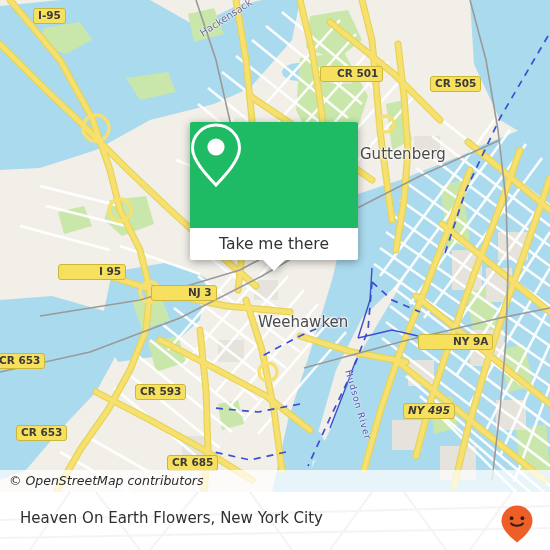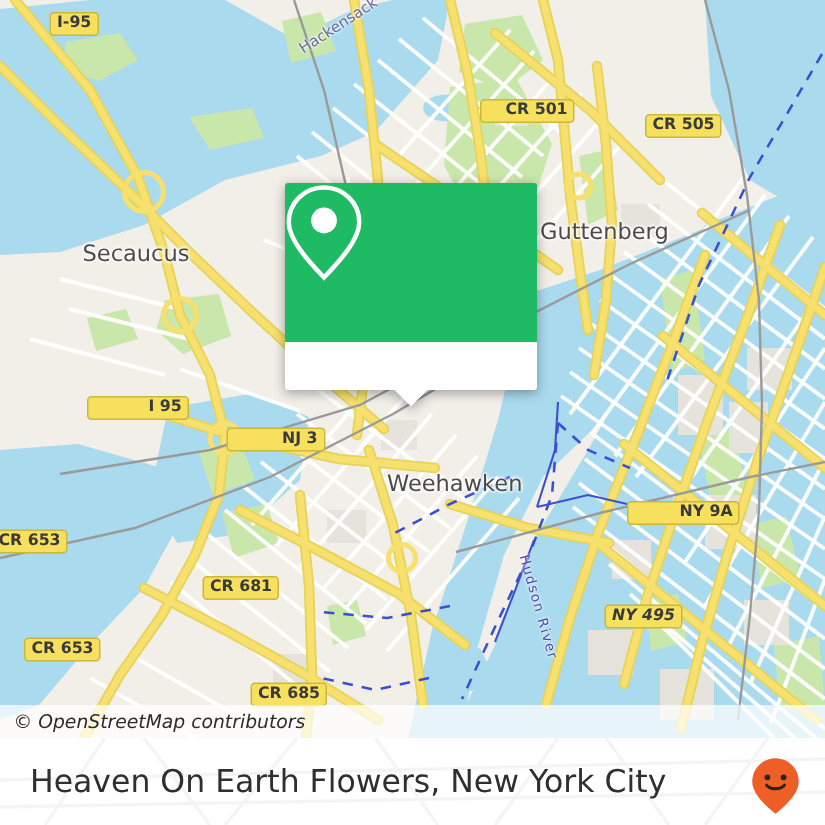--- a/index.html
+++ b/index.html
@@ -46,21 +46,21 @@
               bottom:-11px;width:0;height:0;
               border-left:11px solid transparent;
               border-right:11px solid transparent;
               border-top:11px solid #fff;}
 
   
   #footer{position:absolute;left:0;top:492px;width:550px;height:58px;
           background:#fff;overflow:hidden;}
   #footer-wm{position:absolute;left:0;top:0;width:550px;height:58px;
              opacity:.25;}
-  #footer-title{position:absolute;left:20px;top:17px;font-size:21px;
+  #footer-title{position:absolute;left:20px;top:17px;font-size:15px;
                 color:#2f2f2f;font-family:"DejaVu Sans",sans-serif;
                 white-space:nowrap;}
   #brand{position:absolute;right:16px;top:12px;display:flex;
          align-items:center;gap:2px;}
   #brand-word{font-size:29px;color:#1b1b1b;letter-spacing:-.5px;
               font-family:"DejaVu Sans",sans-serif;line-height:29px;}
 </style>
 </head>
 <body>
 
@@ -294,53 +294,53 @@
           <path d="M286,452 L250,460 L214,452"></path>
         </g>
         <g stroke="#3B4FD0" stroke-width="1.4" fill="none">
           <path d="M372,268 L370,300 L358,338"></path>
           <path d="M358,338 L392,330 L418,336"></path>
           <path d="M356,360 L344,392 L330,428"></path>
         </g>
       </g>
     </svg>
 
-    <div class="maplabel city" style="left:55px;top:160px;">Secaucus</div>
     <div class="maplabel city" style="left:360px;top:145px;">Guttenberg</div>
     <div class="maplabel city" style="left:258px;top:313px;">Weehawken</div>
 
     <div class="riverlabel" style="left:196px;top:12px;transform:rotate(-33deg);font-size:10px;">Hackensack</div>
     <div class="riverlabel" style="left:322px;top:400px;transform:rotate(74deg);color:#4b4ba8;
                 font-size:9px;letter-spacing:1px;">Hudson River</div>
 
     <div class="shield" style="left:33px;top:8px;">I-95</div>
     <div class="shield" style="left:320px;top:66px;padding-left:16px;">CR 501</div>
     <div class="shield" style="left:430px;top:76px;">CR 505</div>
     <div class="shield" style="left:58px;top:264px;padding-left:40px;">I 95</div>
     <div class="shield" style="left:151px;top:285px;padding-left:36px;">NJ 3</div>
     <div class="shield" style="left:-6px;top:353px;">CR 653</div>
-    <div class="shield" style="left:135px;top:384px;">CR 681</div>
+    <div class="shield" style="left:135px;top:384px;">CR 593</div>
     <div class="shield" style="left:418px;top:334px;padding-left:34px;">NY 9A</div>
     <div class="shield" style="left:16px;top:425px;">CR 653</div>
     <div class="shield" style="left:403px;top:403px;font-style:italic;">NY 495</div>
     <div class="shield" style="left:167px;top:455px;">CR 685</div>
 
     <div id="attrib">
       <span>© OpenStreetMap contributors</span>
     </div>
 
     <div id="popup">
       <div id="popup-head">
         <svg width="52" height="66" viewBox="0 0 52 66">
           <path d="M26,3 C12.8,3 2.5,13.3 2.5,26.2 C2.5,38 16,52.5 26,63
                    C36,52.5 49.5,38 49.5,26.2 C49.5,13.3 39.2,3 26,3 Z" fill="none" stroke="#ffffff" stroke-width="3"></path>
           <circle cx="26" cy="25" r="8.6" fill="#ffffff"></circle>
         </svg>
       </div>
       <div id="popup-foot">
+        <span>Take me there</span>
         <div id="popup-tail"></div>
       </div>
     </div>
   </div>
 
   <div id="footer">
     <svg id="footer-wm" viewBox="0 0 550 58">
       <g stroke="#D7D7D7" stroke-width="2.2" fill="none">
         <path d="M30,58 L70,0"></path>
           <path d="M96,0 L140,58"></path>

